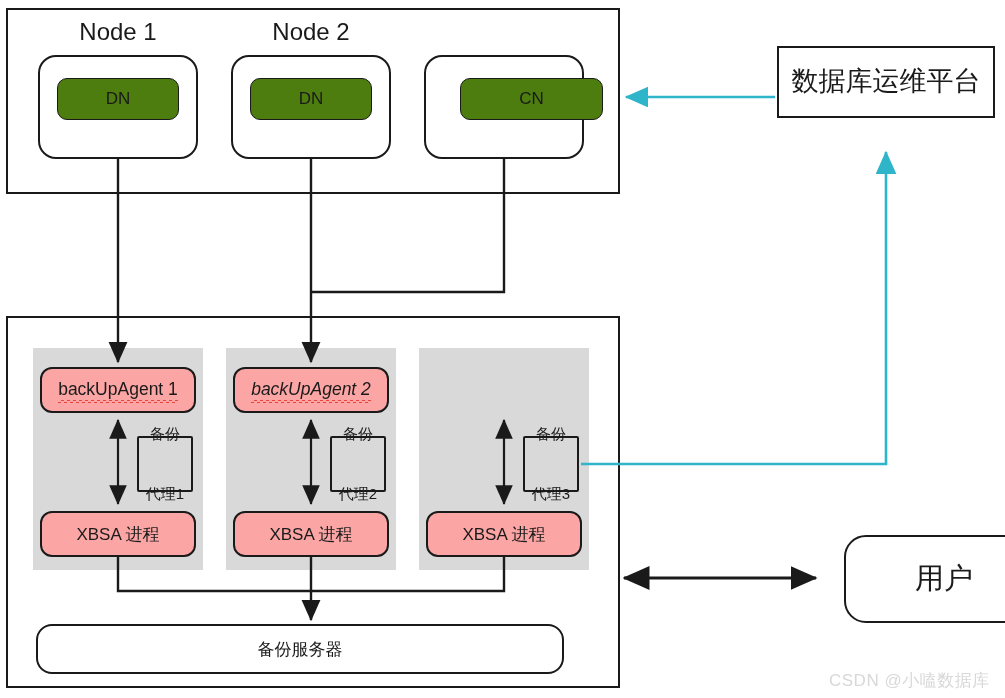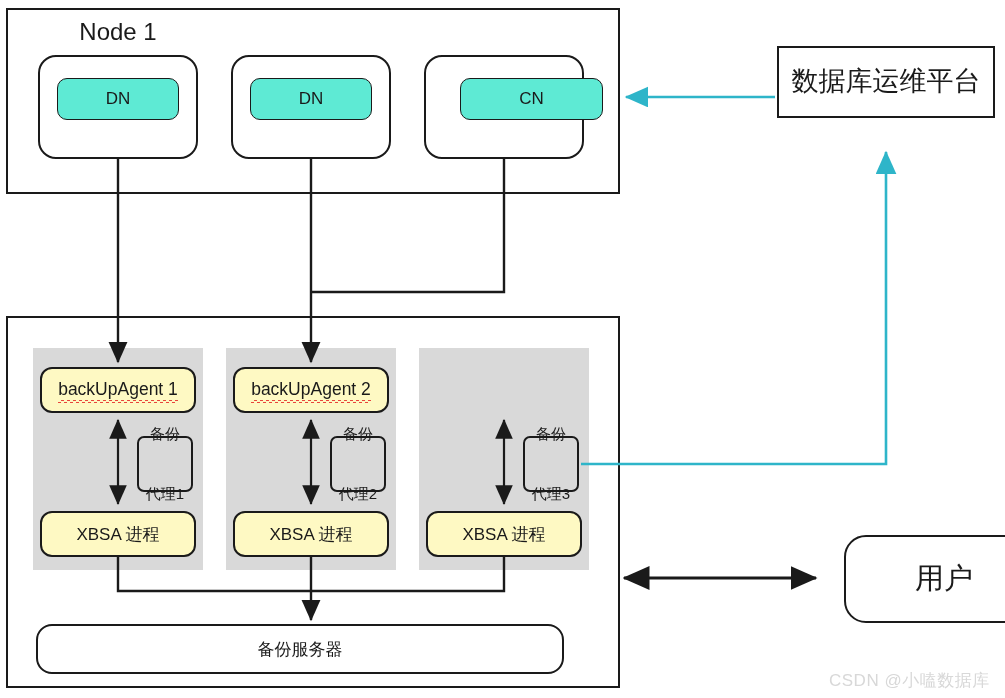--- a/index.html
+++ b/index.html
@@ -41,39 +41,39 @@
 
   
   .node-shell {
     border: 2px solid #1a1a1a;
     border-radius: 18px;
     background: #ffffff;
   }
   .inner-pill {
     border: 1.6px solid #1a1a1a;
     border-radius: 10px;
-    background: #5eead4;
+    background: #4d7c0f;
     display: flex;
     align-items: center;
     justify-content: center;
     font-size: 17px;
     color: #1a1a1a;
   }
   .node-title {
     font-size: 24px;
     color: #1a1a1a;
     text-align: center;
     white-space: nowrap;
   }
 
   
   .proc-box {
     border: 2px solid #1a1a1a;
     border-radius: 12px;
-    background: #fef9c3;
+    background: #fca5a5;
     display: flex;
     align-items: center;
     justify-content: center;
     font-size: 17px;
     color: #1a1a1a;
     text-align: right;
   }
   .proc-box.agent {
     font-size: 17.5px;
   }
@@ -92,21 +92,21 @@
     background-image:
       radial-gradient(circle at 1.5px 3px, #e8453c 1.3px, transparent 1.4px),
       radial-gradient(circle at 4.5px 0px, #e8453c 1.3px, transparent 1.4px);
     background-size: 6px 4px;
     background-repeat: repeat-x;
   }
 
   
   .agent-tag {
     border: 2px solid #1a1a1a;
-    border-radius: 7px;
+    border-radius: 2px;
     background: #d9d9d9;
     display: flex;
     flex-direction: column;
     align-items: center;
     justify-content: center;
     font-size: 15px;
     line-height: 1.12;
     color: #1a1a1a;
     white-space: nowrap;
     gap: 43px;
@@ -151,20 +151,21 @@
 <body>
 
 <div id="canvas">
 
   <div class="abs container-box" style="left:6px; top:8px; width:614px; height:186px;"></div>
 
   <div class="abs node-title" style="left:34px; top:18px; width:168px;">Node 1</div>
   <div class="abs node-shell" style="left:38px; top:55px; width:160px; height:104px;"></div>
   <div class="abs inner-pill" style="left:57px; top:78px; width:122px; height:42px;">DN</div>
 
+  <div class="abs node-title" style="left:227px; top:18px; width:168px;">Node 2</div>
   <div class="abs node-shell" style="left:231px; top:55px; width:160px; height:104px;"></div>
   <div class="abs inner-pill" style="left:250px; top:78px; width:122px; height:42px;">DN</div>
 
   <div class="abs node-shell" style="left:424px; top:55px; width:160px; height:104px;"></div>
   <div class="abs inner-pill" style="left:460px; top:78px; width:143px; height:42px;">CN</div>
 
   <div class="abs container-box" style="left:6px; top:316px; width:614px; height:372px;"></div>
 
   <div class="abs gray-panel" style="left:33px; top:348px; width:170px; height:222px;"></div>
   <div class="abs gray-panel" style="left:226px; top:348px; width:170px; height:222px;"></div>
@@ -172,21 +173,21 @@
 
   <div class="abs proc-box agent" style="left:40px; top:367px; width:156px; height:46px;">
     <span class="spellcheck">backUpAgent 1</span>
   </div>
   <div class="abs agent-tag" style="left:137px; top:436px; width:56px; height:56px;">
     <span>备份</span>
     <span>代理1</span>
   </div>
   <div class="abs proc-box" style="left:40px; top:511px; width:156px; height:46px;">XBSA 进程</div>
 
-  <div class="abs proc-box agent" style="left:233px; top:367px; width:156px; height:46px;">
+  <div class="abs proc-box agent" style="left:233px; top:367px; width:156px; height:46px;font-style:italic;">
     <span class="spellcheck">backUpAgent 2</span>
   </div>
   <div class="abs agent-tag" style="left:330px; top:436px; width:56px; height:56px;">
     <span>备份</span>
     <span>代理2</span>
   </div>
   <div class="abs proc-box" style="left:233px; top:511px; width:156px; height:46px;">XBSA 进程</div>
 
   <div class="abs agent-tag" style="left:523px; top:436px; width:56px; height:56px;">
     <span>备份</span>

